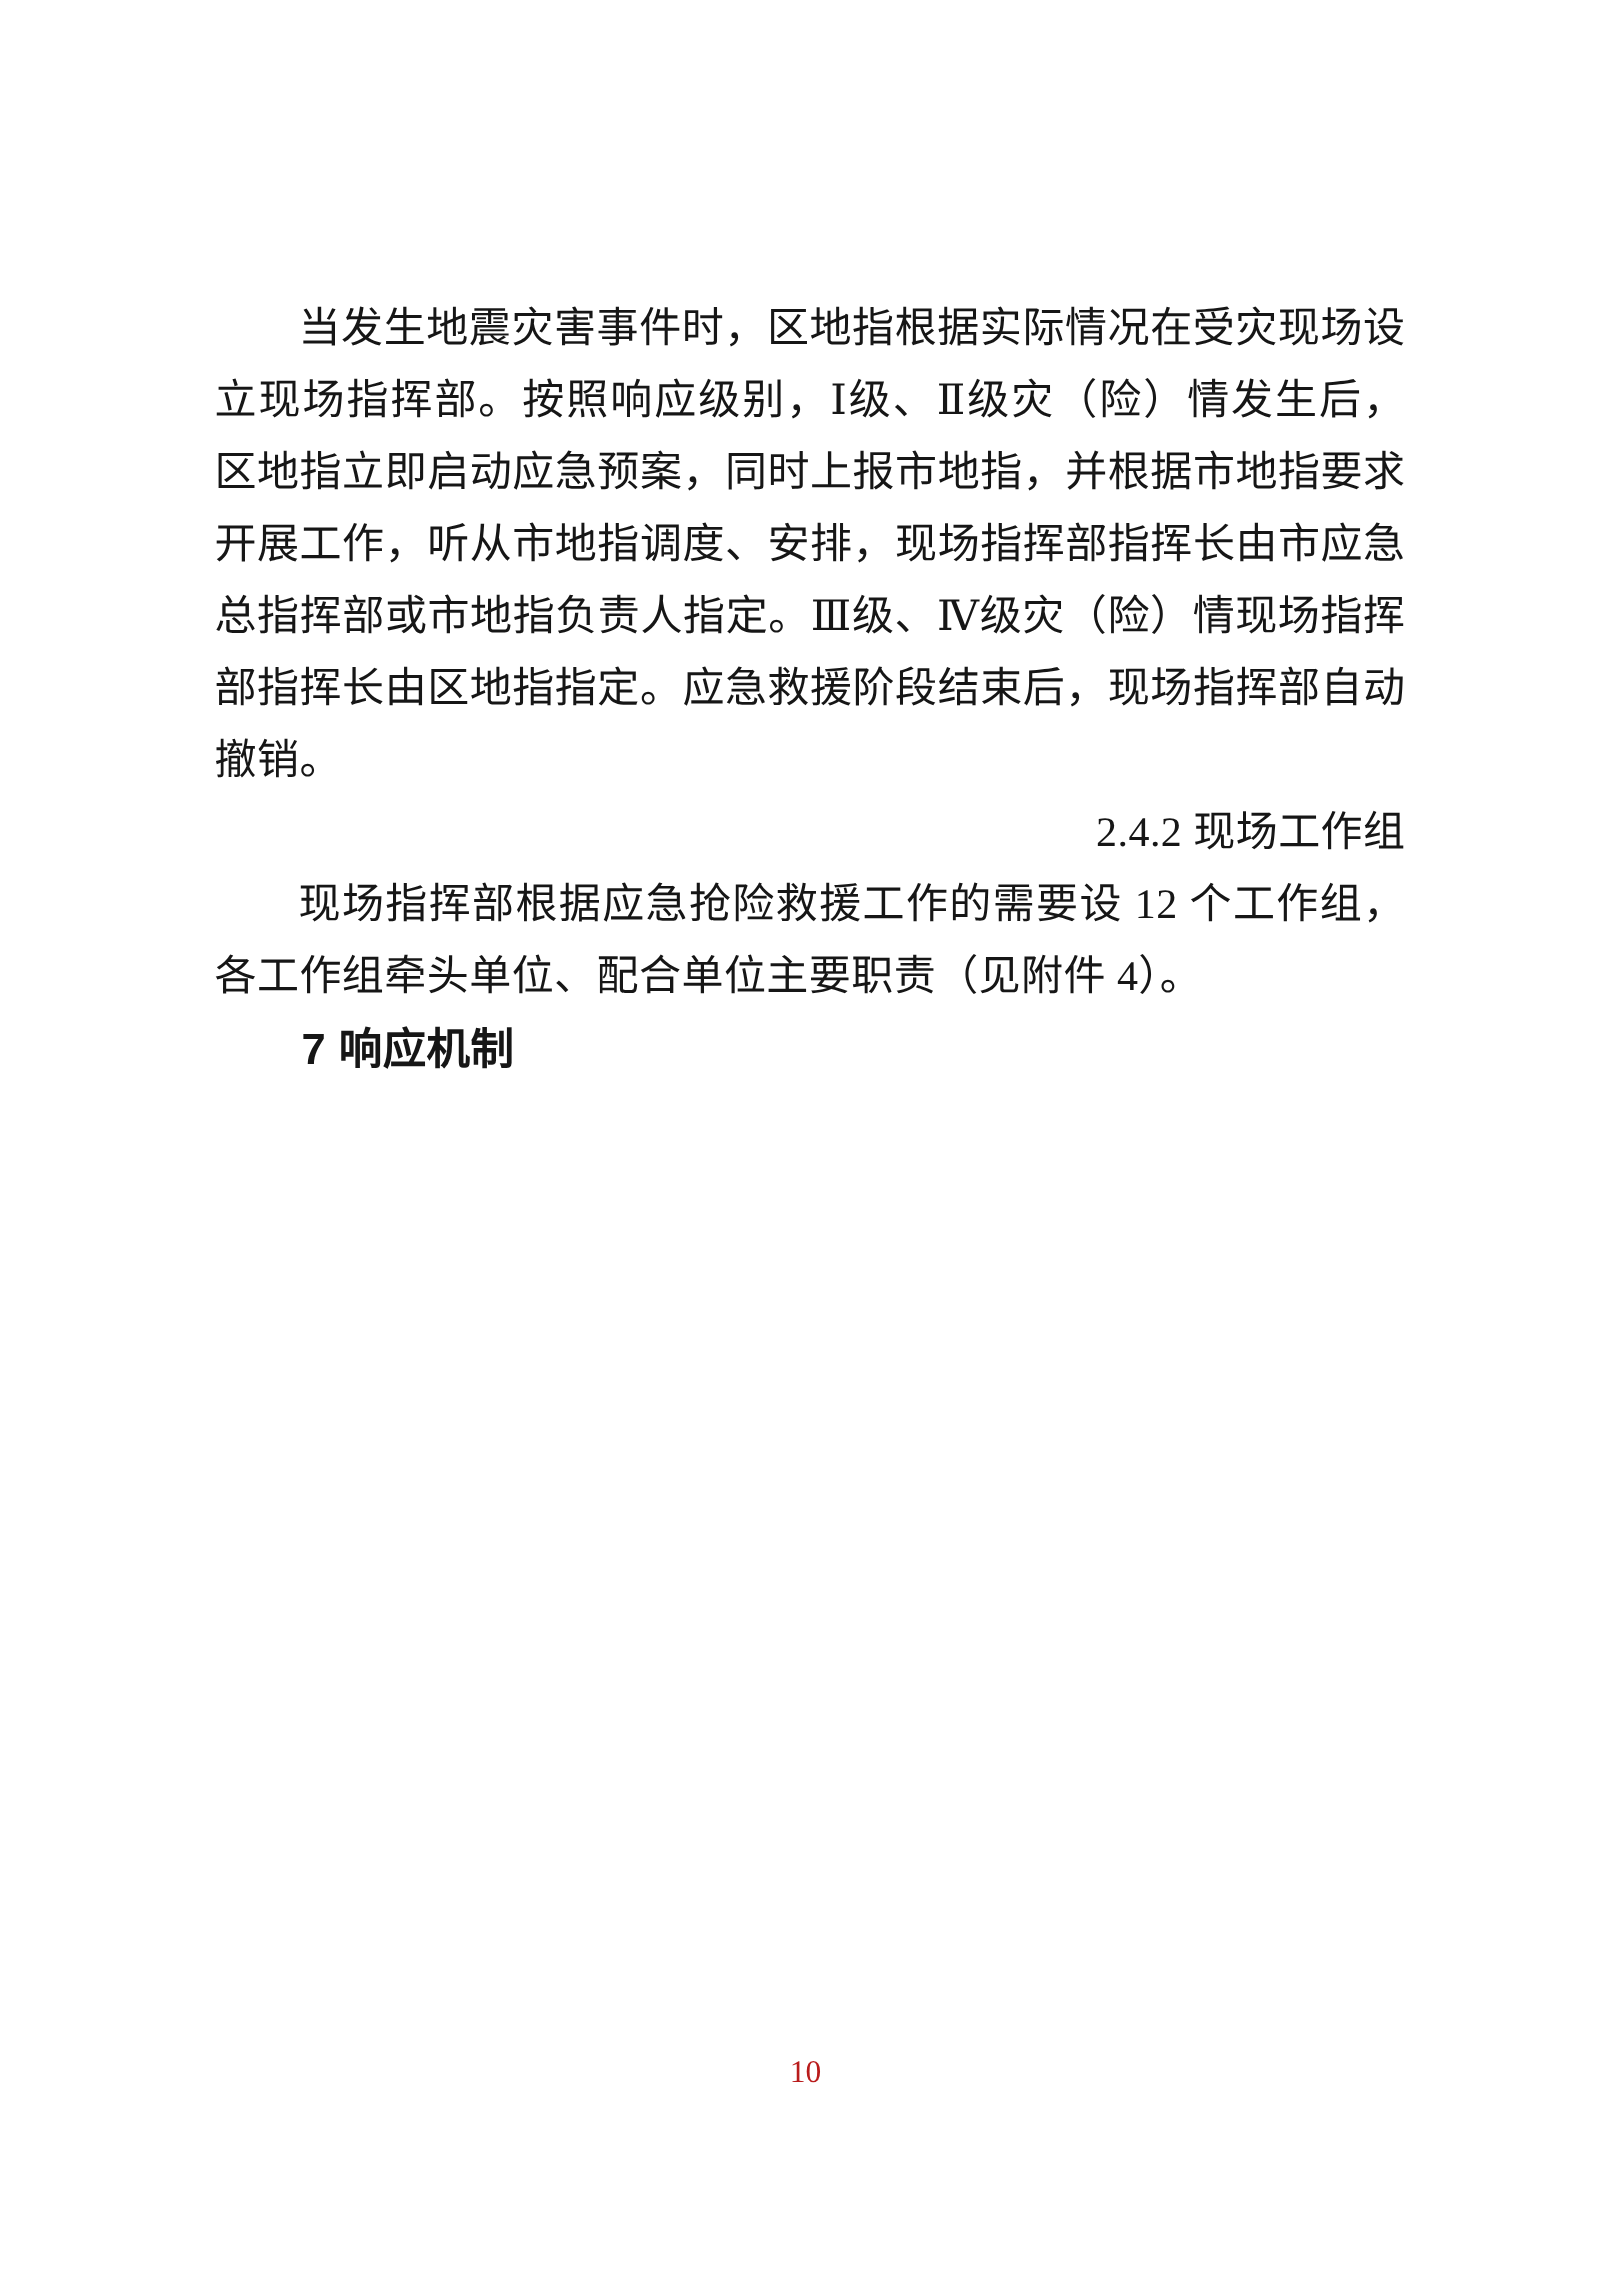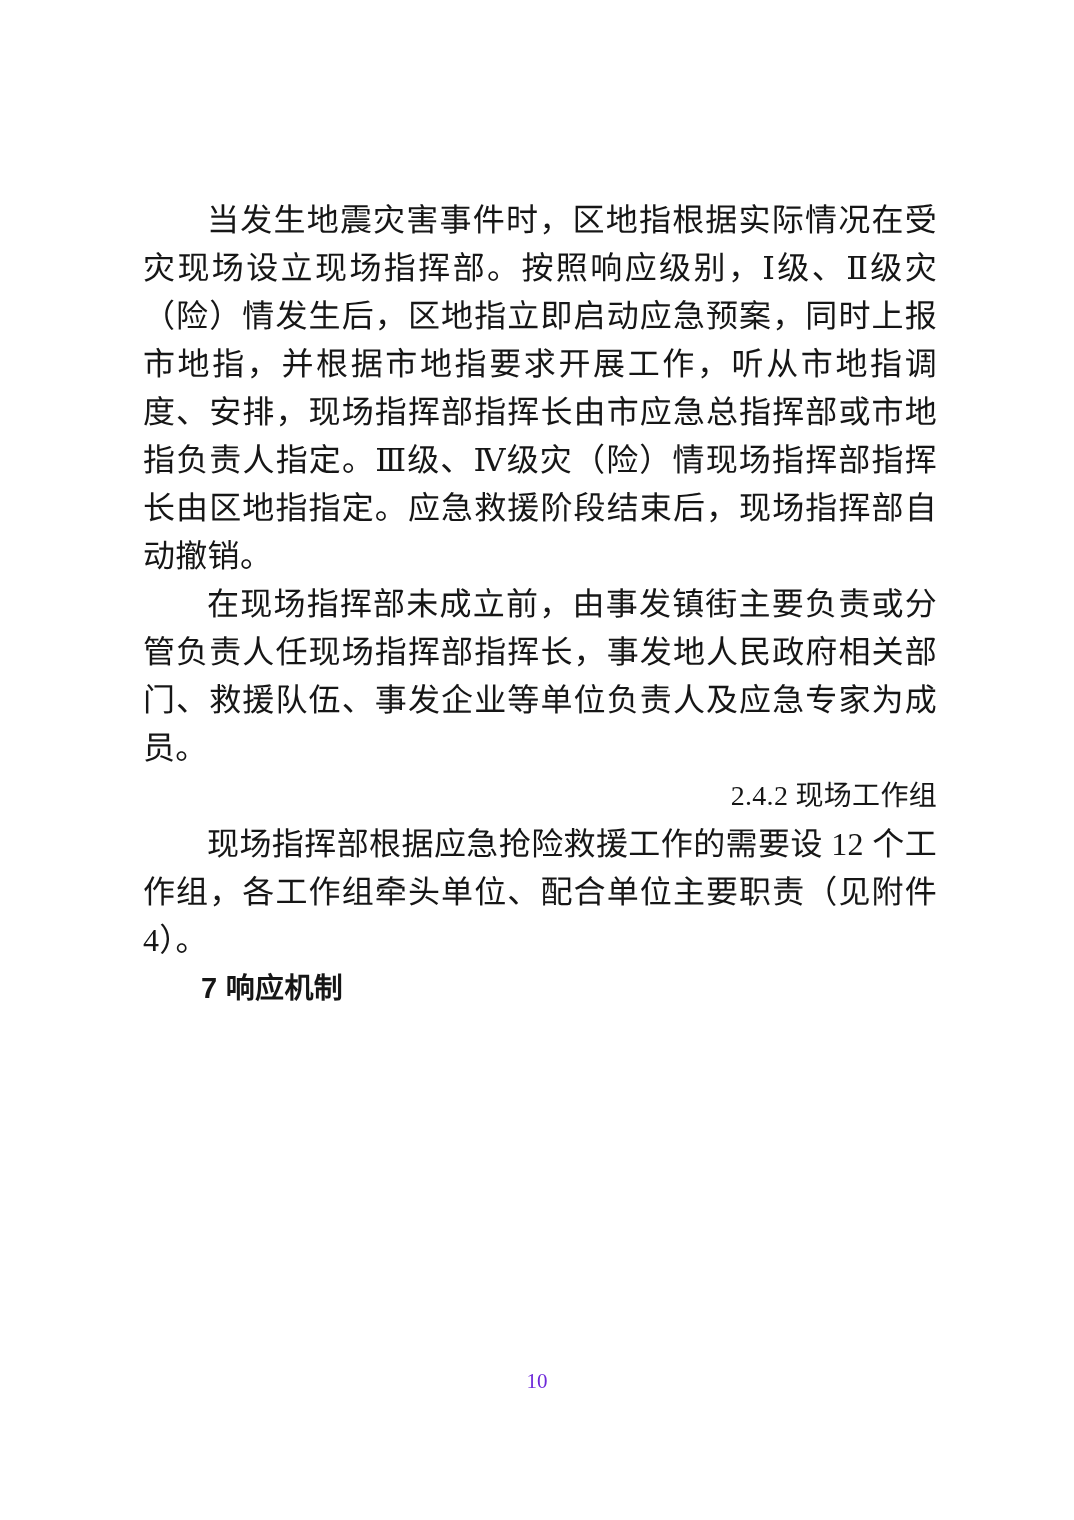--- a/index.html
+++ b/index.html
@@ -17,21 +17,21 @@
     color: #161616;
   }
   .content {
     position: absolute;
     left: 143px;
     top: 196px;
     width: 794px;
   }
   .body-para {
     margin: 0;
-    font-size: 32px;
+    font-size: 28px;
     line-height: 48px;
     text-align: justify;
     text-justify: inter-character;
     text-indent: 2em;
     letter-spacing: 0.3px;
     font-weight: normal;
   }
   .sub-heading {
     margin: 0;
     font-size: 28px;
@@ -53,30 +53,29 @@
   .page-footer {
     position: absolute;
     left: 0;
     right: 0;
     top: 1368px;
     text-align: center;
   }
   .page-number {
     font-size: 21px;
     line-height: 26px;
-    color: #6d28d9;
+    color: #b91c1c;
   }
 </style>
 </head>
 <body>
 
 <div class="page">
   <main class="content">
     <p class="body-para">当发生地震灾害事件时，区地指根据实际情况在受灾现场设立现场指挥部。按照响应级别，Ⅰ级、Ⅱ级灾（险）情发生后，区地指立即启动应急预案，同时上报市地指，并根据市地指要求开展工作，听从市地指调度、安排，现场指挥部指挥长由市应急总指挥部或市地指负责人指定。Ⅲ级、Ⅳ级灾（险）情现场指挥部指挥长由区地指指定。应急救援阶段结束后，现场指挥部自动撤销。</p>
-    <p class="body-para">在现场指挥部未成立前，由事发镇街主要负责或分管负责人任现场指挥部指挥长，事发地人民政府相关部门、救援队伍、事发企业等单位负责人及应急专家为成员。</p>
     <h3 class="sub-heading">2.4.2 现场工作组</h3>
     <p class="body-para">现场指挥部根据应急抢险救援工作的需要设 12 个工作组，各工作组牵头单位、配合单位主要职责（见附件 4）。</p>
     <h2 class="chapter-heading">7 响应机制</h2>
   </main>
 
   <footer class="page-footer">
     <span class="page-number">10</span>
   </footer>
 </div>
 

